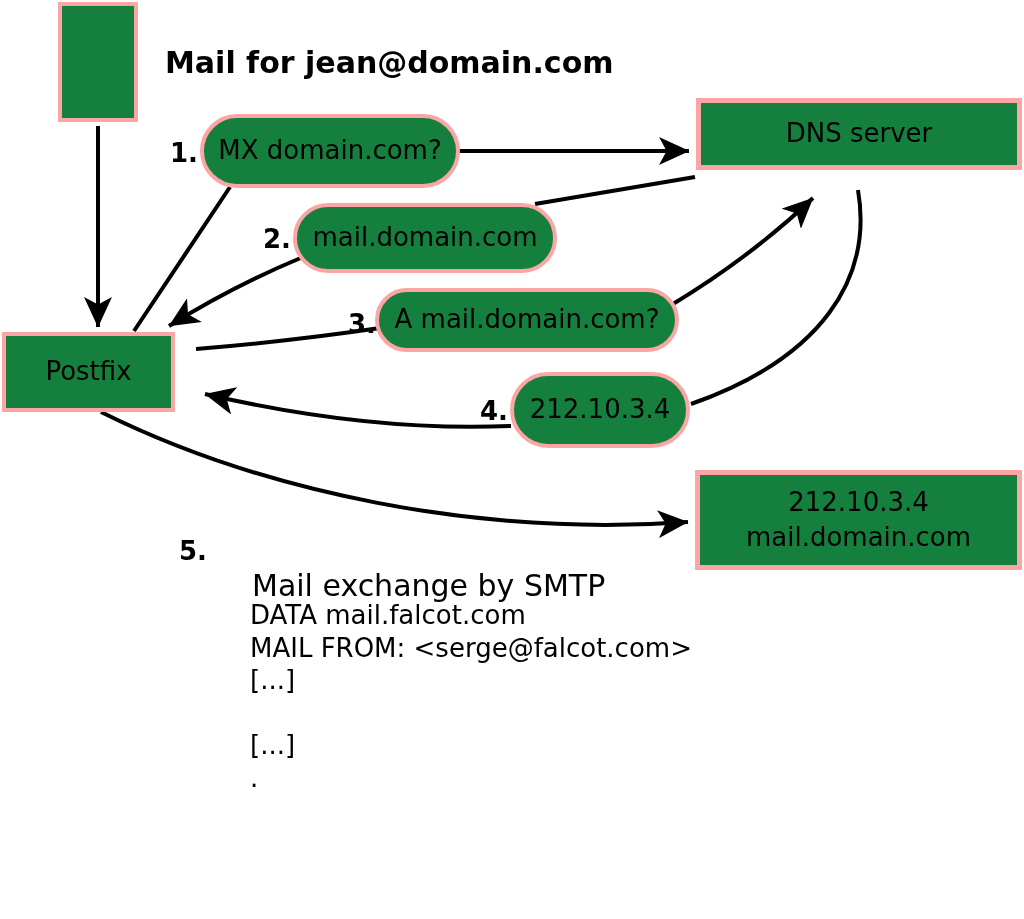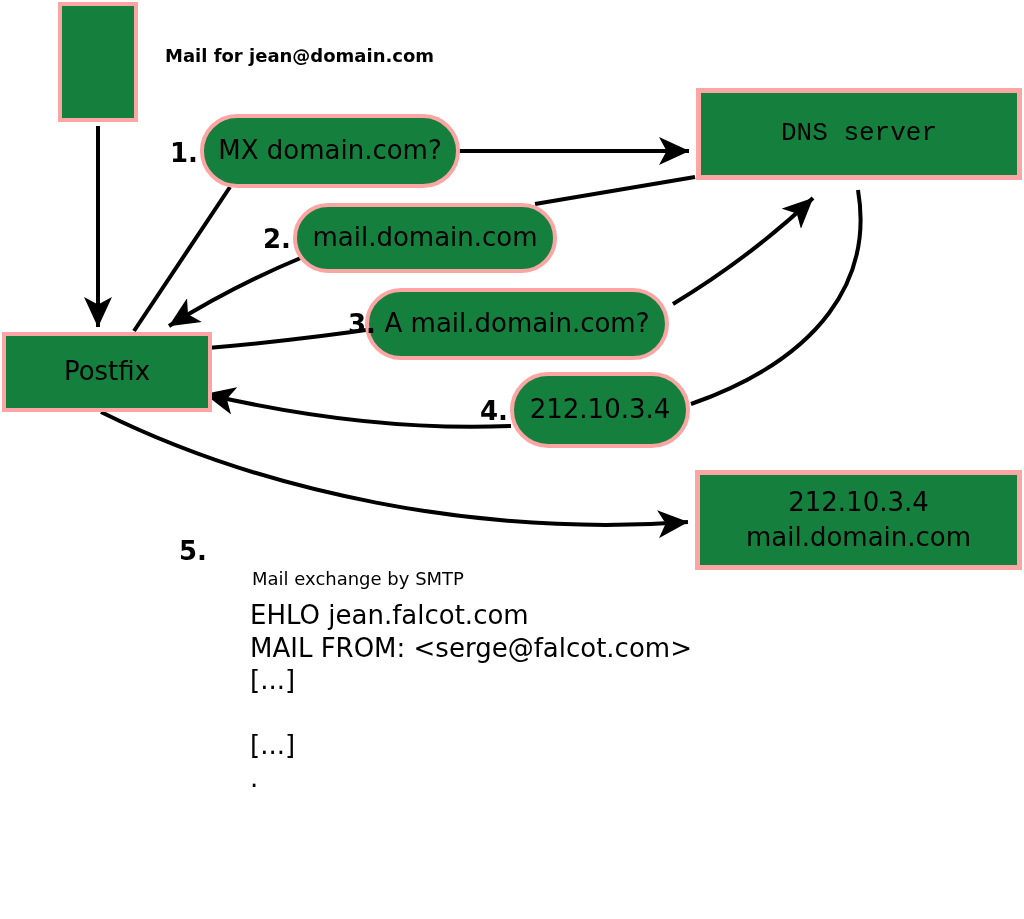--- a/index.html
+++ b/index.html
@@ -14,21 +14,21 @@
     text-align:center;z-index:2;
   }
   .node.thick{border-width:5px;}
   .pill{border-radius:44px;}
   .lbl{font-size:26px;line-height:1.3;white-space:nowrap;}
   .twoline .lbl{line-height:35px;}
   .num{
     position:absolute;z-index:3;font-size:26px;font-weight:bold;
     width:42px;text-align:right;white-space:nowrap;
   }
-  .freetext{position:absolute;z-index:3;font-size:18px;white-space:nowrap;text-align:right;}
+  .freetext{position:absolute;z-index:3;font-size:30px;white-space:nowrap;text-align:right;}
   .bold{font-weight:bold;}
   .smtp{position:absolute;z-index:3;font-size:26px;}
   .smtp .line{display:block;height:32.5px;line-height:32.5px;white-space:pre;}
 </style>
 </head>
 <body>
 
 <div class="stage">
 
   <svg class="wires" viewBox="0 0 1024 919">
@@ -48,58 +48,58 @@
       <path d="M858 190 C873 278 822 358 691 404"></path>
       <path d="M511 426 Q368 432 205 394" marker-end="url(#arrow)"></path>
       <path d="M101 412 C262 492 478 537 688 522" marker-end="url(#arrow)"></path>
     </g>
   </svg>
 
   <div class="node" style="left:58px;top:2px;width:80px;height:120px;"></div>
 
   <div class="freetext bold" style="left:165px;top:45px;">Mail for jean@domain.com</div>
 
-  <div class="node" style="left:2px;top:332px;width:210px;height:80px;">
+  <div class="node" style="left:2px;top:332px;width:173px;height:80px;">
     <div class="lbl">Postfix</div>
   </div>
 
-  <div class="node thick" style="left:696px;top:88px;width:326px;height:92px;font-family:Liberation Mono, monospace;">
+  <div class="node thick" style="left:696px;top:98px;width:326px;height:72px;">
     <div class="lbl">DNS server</div>
   </div>
 
   <div class="node thick twoline" style="left:695px;top:470px;width:327px;height:100px;">
     <div class="lbl">212.10.3.4</div>
     <div class="lbl">mail.domain.com</div>
   </div>
 
   <div class="num" style="left:156px;top:138px;">1.</div>
   <div class="node pill" style="left:200px;top:114px;width:260px;height:74px;">
     <div class="lbl">MX domain.com?</div>
   </div>
 
   <div class="num" style="left:249px;top:224px;">2.</div>
   <div class="node pill" style="left:293px;top:203px;width:264px;height:70px;">
     <div class="lbl">mail.domain.com</div>
   </div>
 
   <div class="num" style="left:334px;top:309px;">3.</div>
-  <div class="node pill" style="left:365px;top:288px;width:304px;height:72px;">
+  <div class="node pill" style="left:375px;top:288px;width:304px;height:64px;">
     <div class="lbl">A mail.domain.com?</div>
   </div>
 
   <div class="num" style="left:466px;top:396px;">4.</div>
   <div class="node pill" style="left:510px;top:372px;width:180px;height:76px;">
     <div class="lbl">212.10.3.4</div>
   </div>
 
   <div class="num" style="left:165px;top:536px;text-align:right;width:42px;">5.</div>
   <div class="freetext" style="left:252px;top:568px;">Mail exchange by SMTP</div>
 
   <div class="smtp" style="left:250px;top:599px;">
-    <span class="line">EHLO jean.falcot.com</span>
+    <span class="line">DATA mail.falcot.com</span>
     <span class="line">MAIL FROM: &lt;serge@falcot.com&gt;</span>
     <span class="line">[...]</span>
     <span class="line"></span>
     <span class="line">[...]</span>
     <span class="line">.</span>
   </div>
 
 </div>
 
 </body></html>

